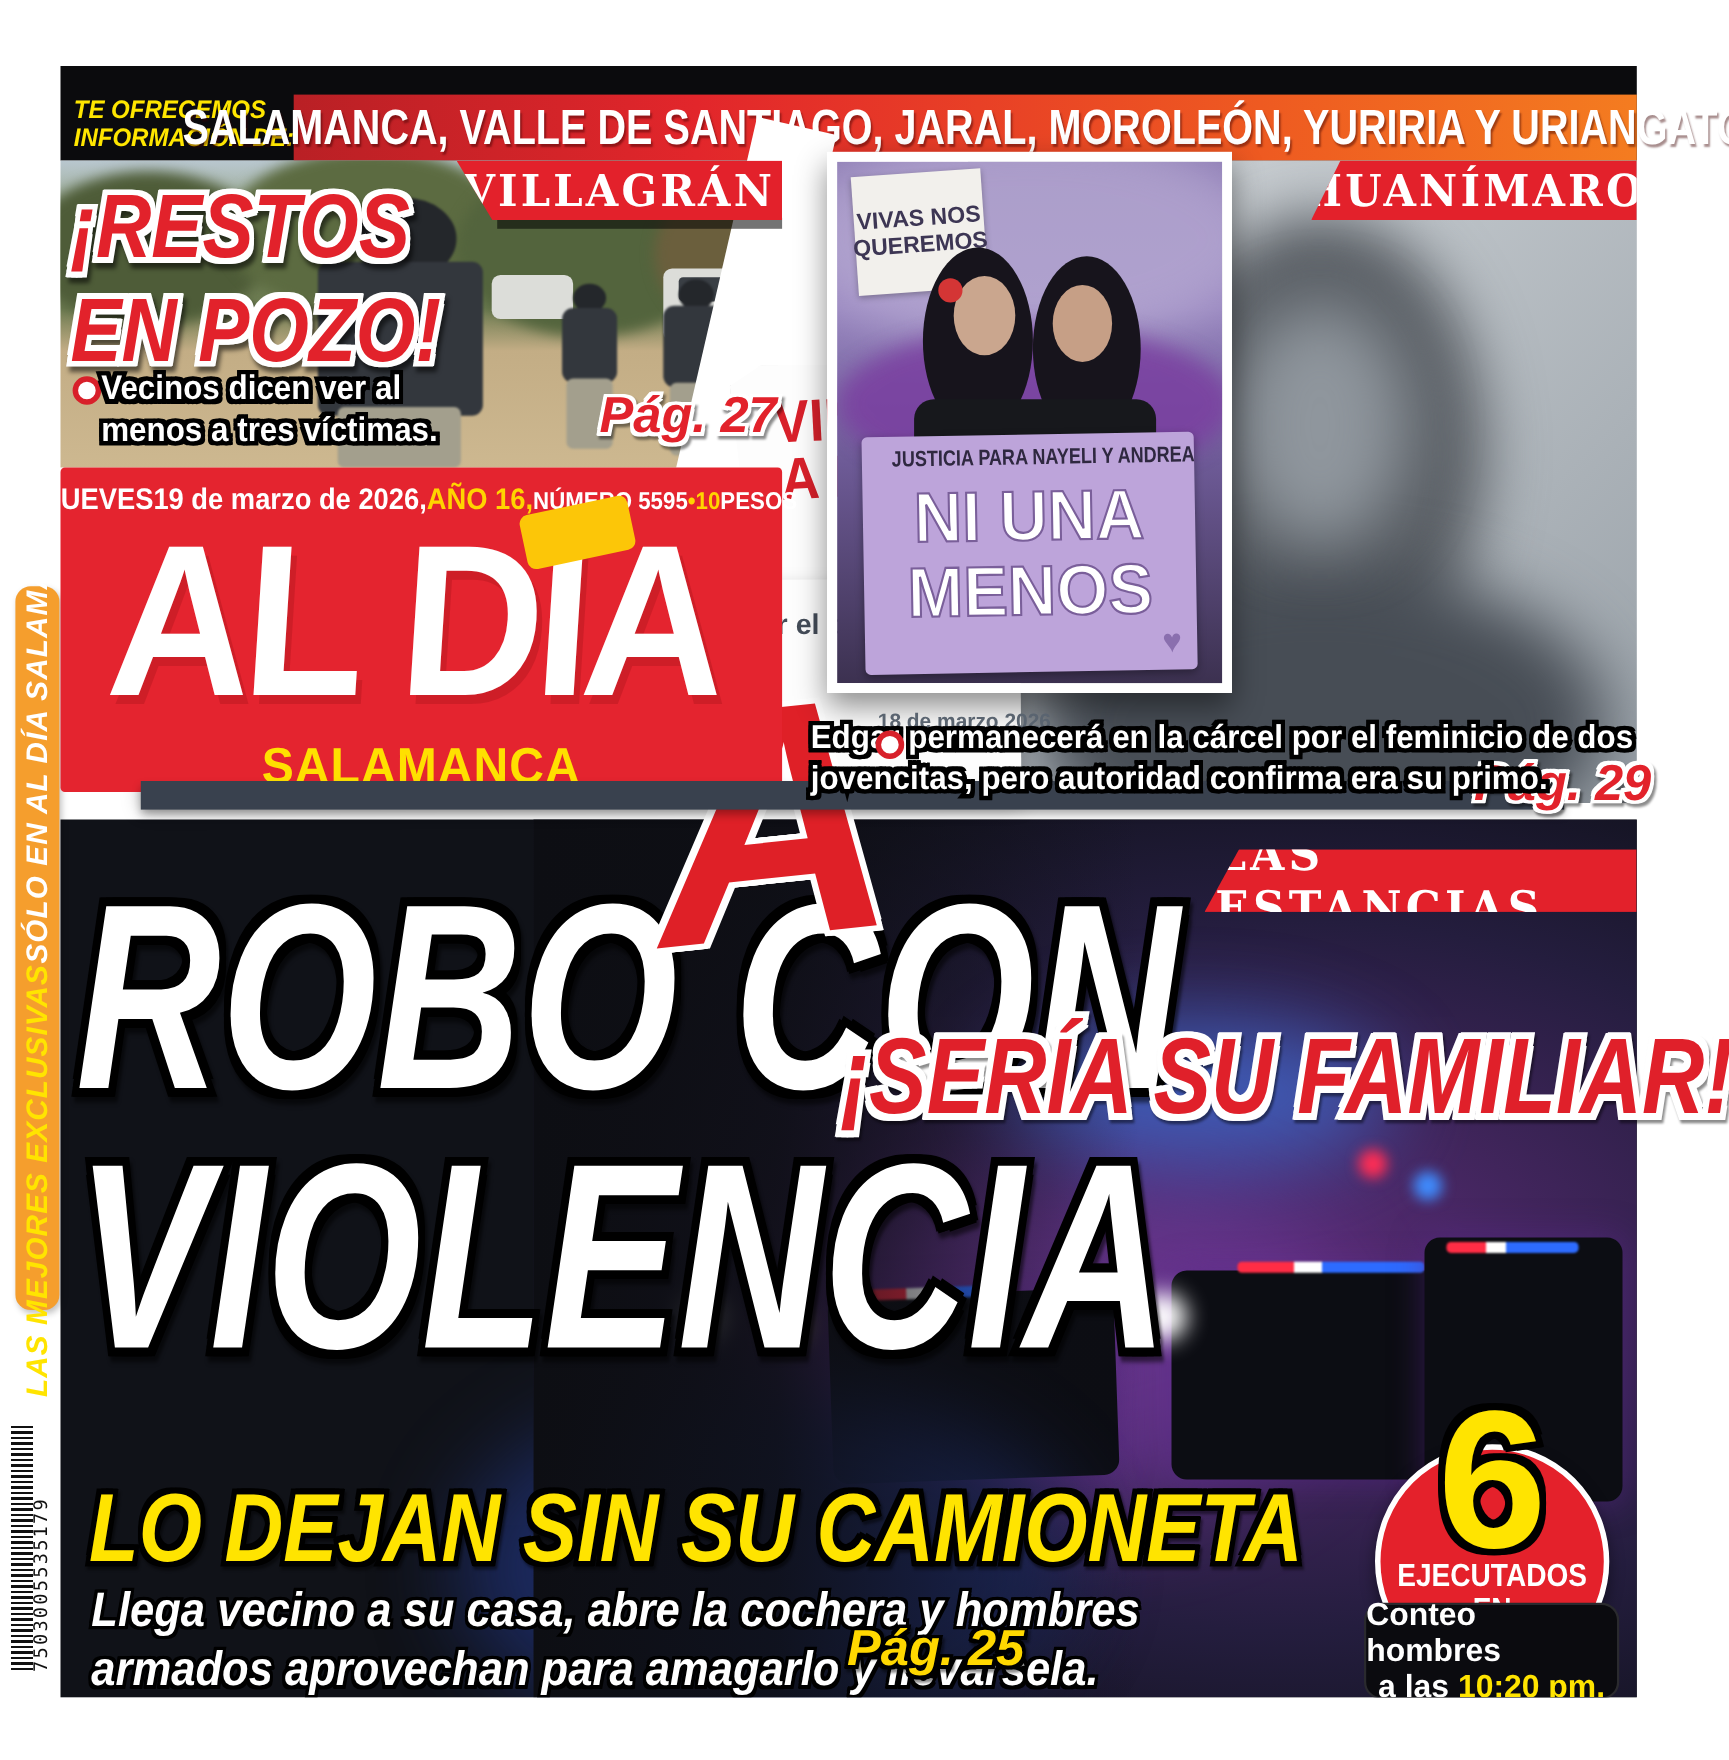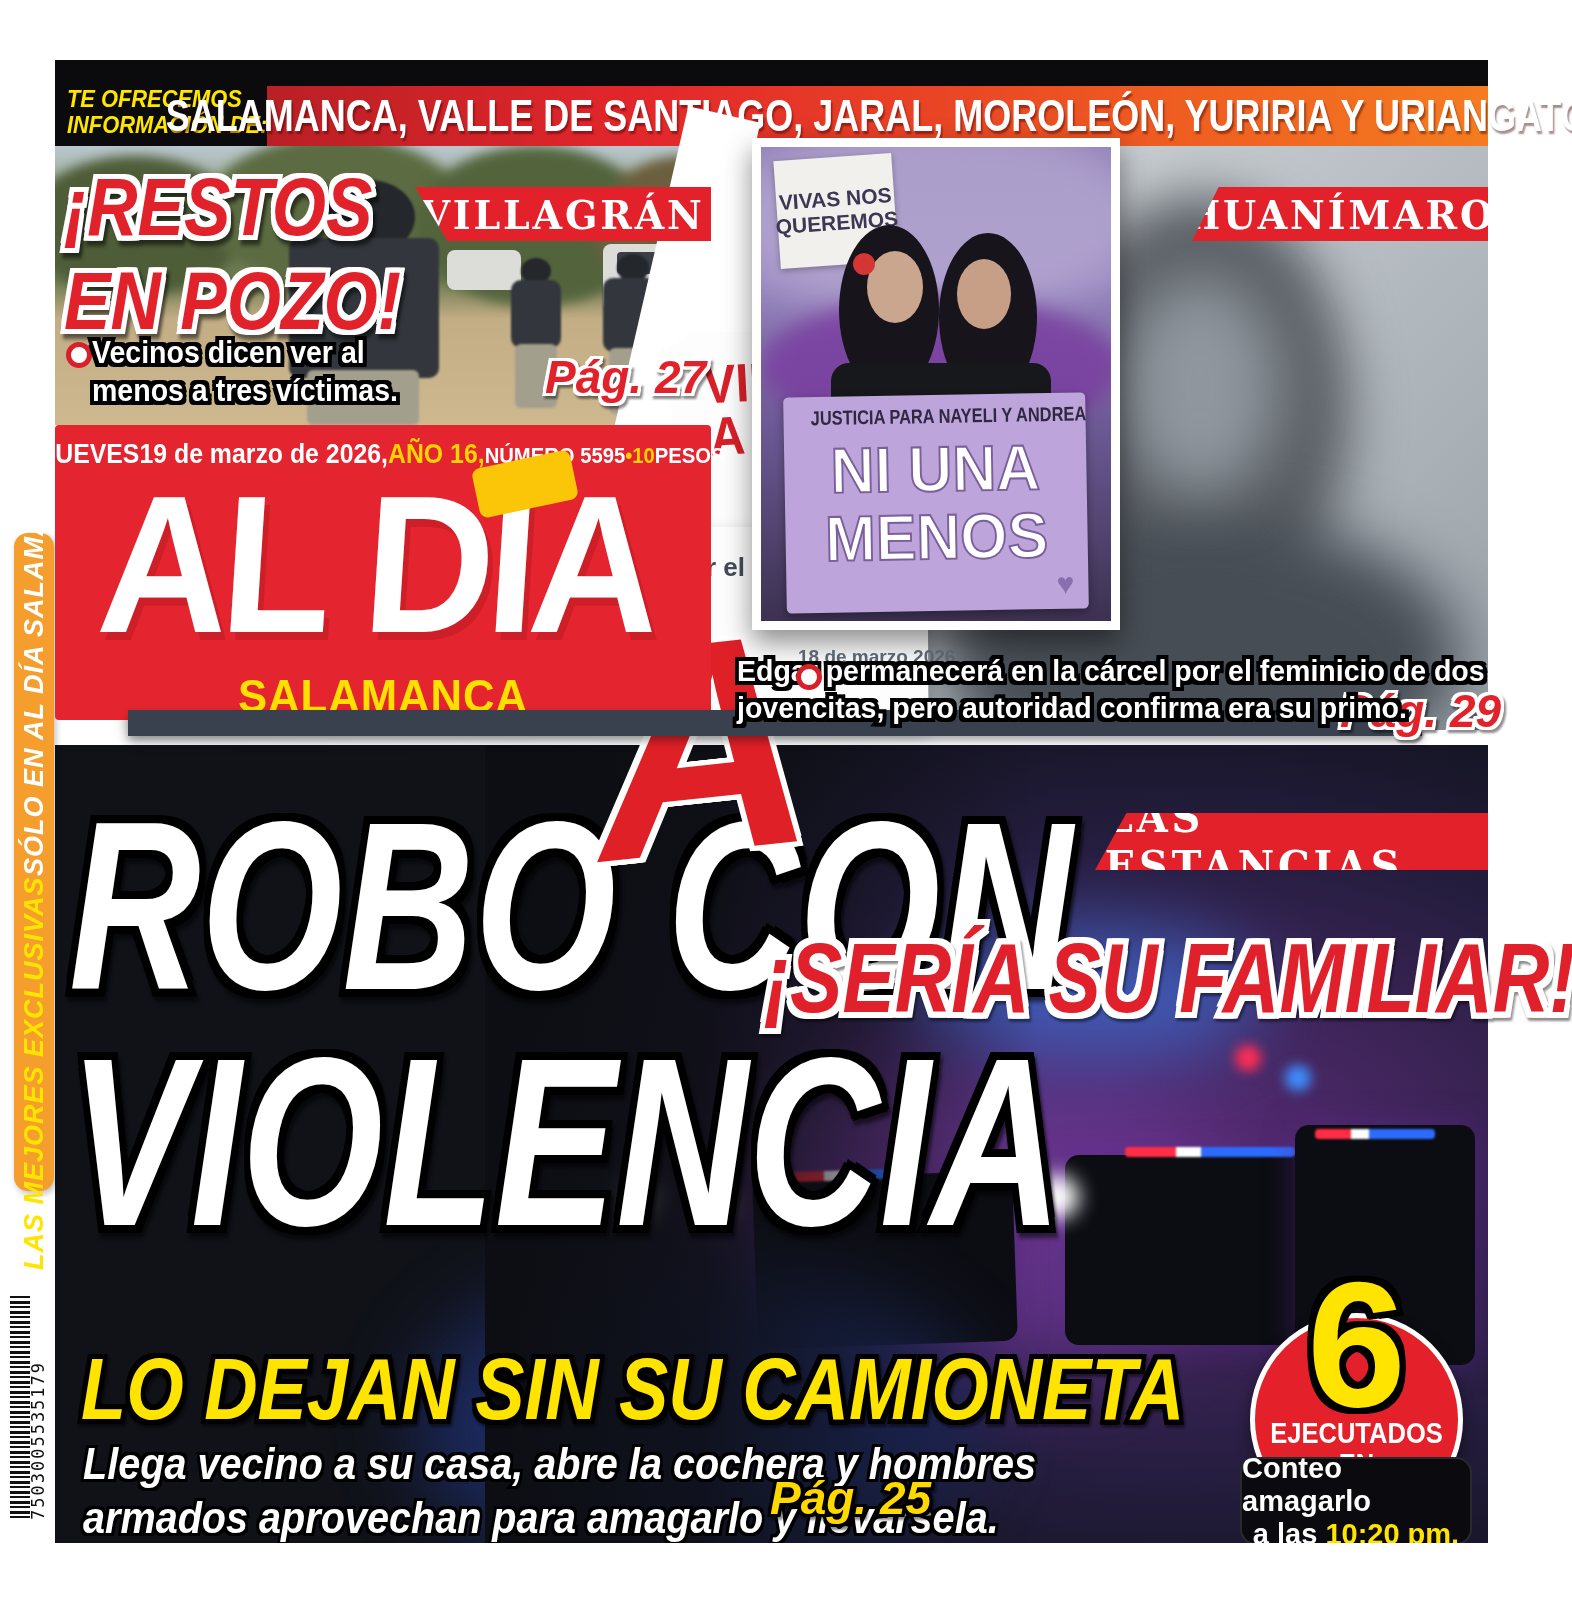--- a/index.html
+++ b/index.html
@@ -33,21 +33,21 @@
   .vphoto{left:55px;top:146px;width:656px;height:279px;overflow:hidden;
     background:linear-gradient(180deg,#b9c7cf 0%,#a3b2a0 12%,#77875c 30%,#6b7a50 48%,#c3ad85 62%,#cdb890 100%);}
   .tree{position:absolute;border-radius:50%;filter:blur(6px);}
   .fig{position:absolute;filter:blur(1px);}
   .fig .head{position:absolute;background:#24272b;border-radius:50%;}
   .fig .torso{position:absolute;background:#33373d;border-radius:10px;}
   .fig .legs{position:absolute;background:#a39f8d;border-radius:6px;}
   .truckw{position:absolute;background:#dcddd9;border-radius:8px;filter:blur(.5px);}
   .truckwin{position:absolute;background:#3a3f45;border-radius:4px;}
 
-  .tag-banner{position:absolute;background:#e3212b;display:flex;align-items:center;justify-content:center;margin-top:41px;}
+  .tag-banner{position:absolute;background:#e3212b;display:flex;align-items:center;justify-content:center;}
   .tag-banner span{color:#fff;font-weight:bold;font-size:40px;letter-spacing:3px;transform:scaleX(.95);}
   .tag-shadow{position:absolute;background:rgba(0,0,0,.55);}
 
   .diag-sep{left:648px;top:110px;width:74px;height:350px;background:#fff;transform:rotate(13deg);}
 
   
   .masthead{left:55px;top:425px;width:656px;height:295px;background:#e4242f;border-radius:4px;}
   .dateline{position:absolute;left:0;right:0;top:14px;display:flex;justify-content:center;align-items:baseline;
     color:#fff;transform:scaleX(.92);transform-origin:center top;white-space:nowrap;}
   .dateline .b{font-weight:900;font-size:27px;}
@@ -342,21 +342,21 @@
     <div class="circle6">
       <div class="num6 ostack" style="--ow:6px;--oc:#000;">
         <span class="back">6</span><span class="front">6</span>
       </div>
       <div class="clabels">
         <div>EJECUTADOS EN</div>
         <div>EL ESTADO</div>
       </div>
     </div>
     <div class="notebox">
-      <div>Conteo amagarlo</div>
+      <div>Conteo hombres</div>
       <div><span>a las </span><span class="y">10:20 pm.</span></div>
     </div>
   </div>
 
   <div class="abs rail">
     <div class="rail-text">
       <span class="hl">LAS MEJORES EXCLUSIVAS</span>
         <span class="wt"> SÓLO EN AL DÍA SALAMANCA</span>
     </div>
   </div>

